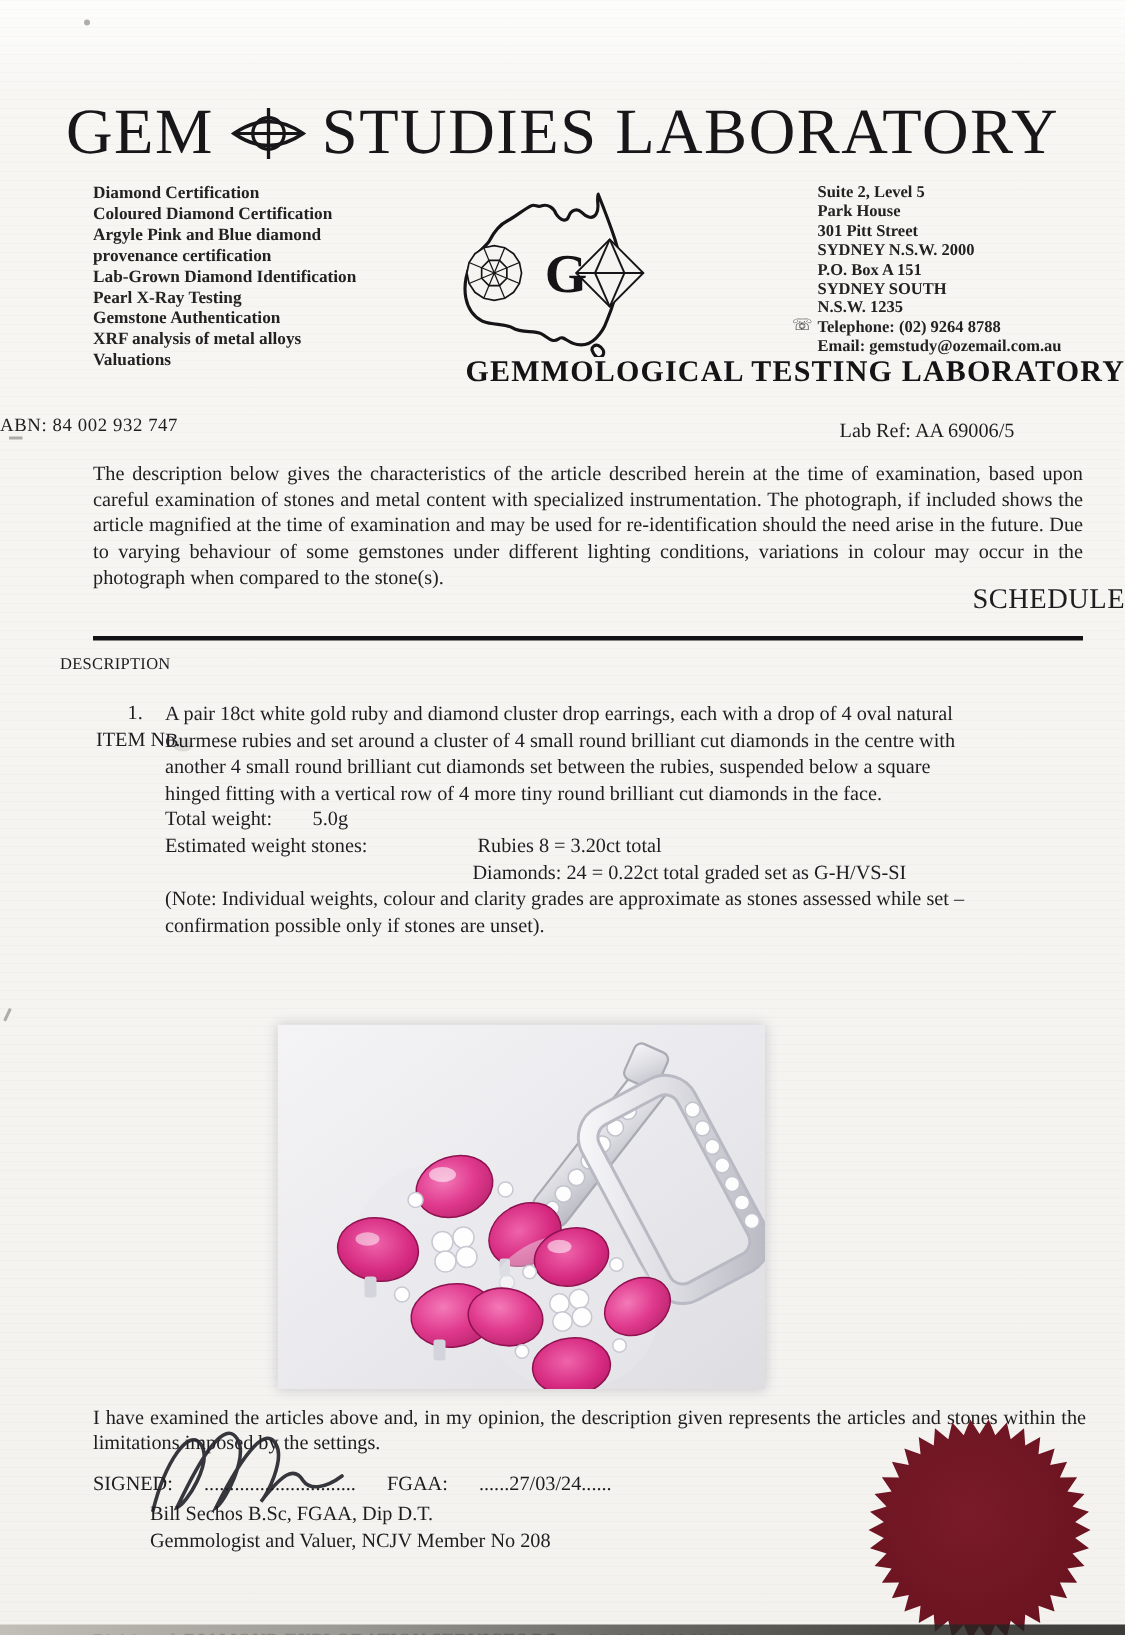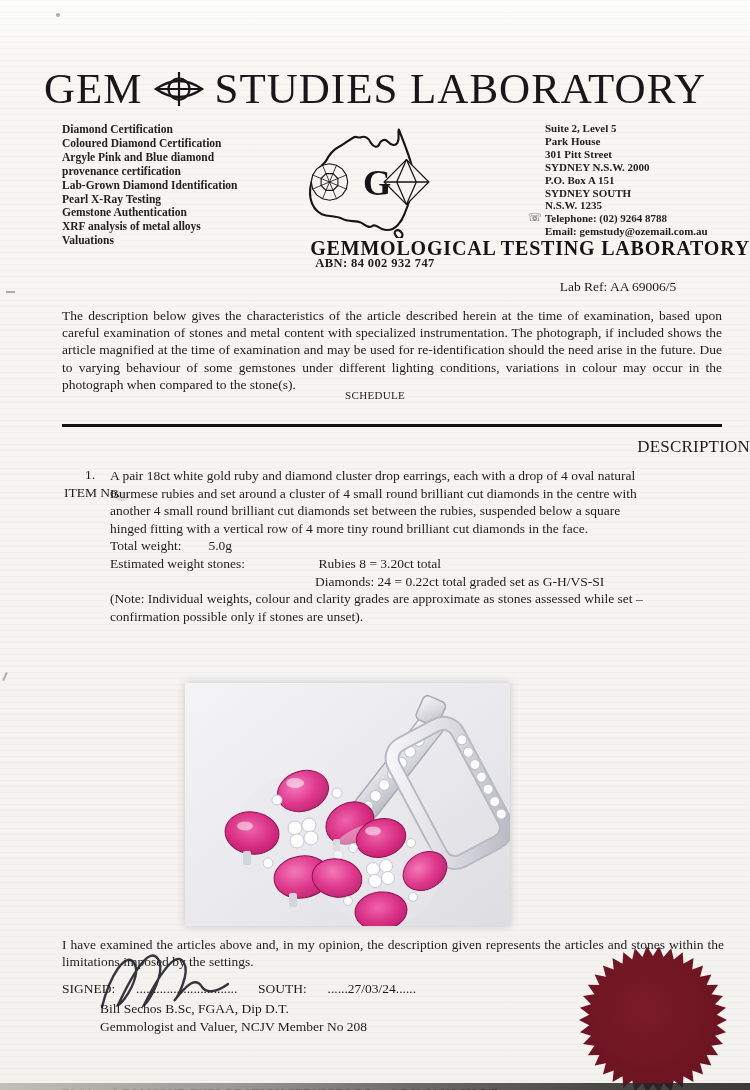--- a/index.html
+++ b/index.html
@@ -32,39 +32,39 @@
     font-weight: bold; font-size: 11px; line-height: 12.9px; color:#222;
   }
   .tel-line { position: relative; }
   .tel-icon { position: absolute; left: -17px; top: -1px; font-weight: normal; font-size: 11px; color:#333; }
   .center-logo { position: absolute; left: 275px; top: 126px; width: 200px; height: 112px; }
   .subtitle {
     position: absolute; top: 237px; left: 0; right: 0; text-align: right;
     font-weight: bold; font-size: 20px; letter-spacing: .8px; color:#141416;
   }
   .abn {
-    position: absolute; top: 256px; left: 0; right: 0; text-align: center;
-    font-weight: bold; font-size: 12.5px; letter-spacing: .4px;
+    position: absolute; top: 276px; left: 0; right: 0; 
+    font-weight: normal; font-size: 12.5px; letter-spacing: .4px;
   }
   .lab-ref {
     position: absolute; top: 279px; left: 520px; width: 196px; text-align: center;
     font-size: 13.5px;
   }
   
   .intro {
     position: absolute; top: 307px; left: 62px; width: 660px;
     font-size: 13.5px; line-height: 17.2px; text-align: justify; color:#202023;font-family:Liberation Serif, serif;
   }
   .schedule {
-    position: absolute; top: 389px; left: 0; right: 0; text-align: center;
-    font-size: 11px; letter-spacing: .3px;
+    position: absolute; top: 389px; left: 0; right: 0; text-align: right;
+    font-size: 19px; letter-spacing: .3px;
   }
   .rule { position: absolute; top: 424px; left: 62px; width: 660px; height: 2.5px; background: #121214; }
   .hdr-item { position: absolute; top: 437px; left: 64px; font-size: 13.5px; margin-top: 48px; }
-  .hdr-desc { position: absolute; top: 437px; left: 40px; right: 0; text-align: right; font-size: 17px; letter-spacing:.2px; }
+  .hdr-desc { position: absolute; top: 437px; left: 40px; right: 0; text-align: left; font-size: 11px; letter-spacing:.2px; }
   
   .item-no { position: absolute; top: 467px; left: 85px; font-size: 13.5px; }
   .item-body { position: absolute; top: 467px; left: 110px; width: 533px; font-size: 13.5px; line-height: 17.6px; color:#1e1e22; }
   .w-label { display: inline-block; width: 95px; }
   .ew-label { display: inline-block; width: 205px; }
   .ew-indent { padding-left: 205px; }
   
   .photo {
     position: absolute; left: 185px; top: 683px; width: 325px; height: 243px;
     box-shadow: 0 0 8px rgba(60,60,70,.25);
@@ -310,21 +310,21 @@
 
   <svg class="sig" viewBox="0 0 185 72">
     <path d="M14,64 C22,32 38,8 46,20 C54,32 36,60 30,62 C48,24 62,4 70,16 C78,28 62,58 56,62 C76,22 90,8 96,20 C102,30 90,54 86,58 C100,40 108,34 114,44 C118,50 128,50 140,41" fill="none" stroke="#26262e" stroke-width="2.4" stroke-linecap="round" opacity=".92"></path>
   </svg>
 
   <div class="signed-row">
     <span>SIGNED:</span>
     <span class="gap"></span>
     <span>..............................</span>
     <span class="gap"></span>
-    <span>SOUTH:</span>
+    <span>FGAA:</span>
     <span class="gap"></span>
     <span>......27/03/24......</span>
   </div>
   <div class="sig-name">Bill Sechos B.Sc, FGAA, Dip D.T.</div>
   <div class="sig-title">Gemmologist and Valuer, NCJV Member No 208</div>
 
   <div class="division">
     <span>Division of:</span>
     <span class="dname">DIAMOND EXPLORATION SERVICES P/L</span>
     <span class="dabn">A.B.N. 84 002 932 747</span>

